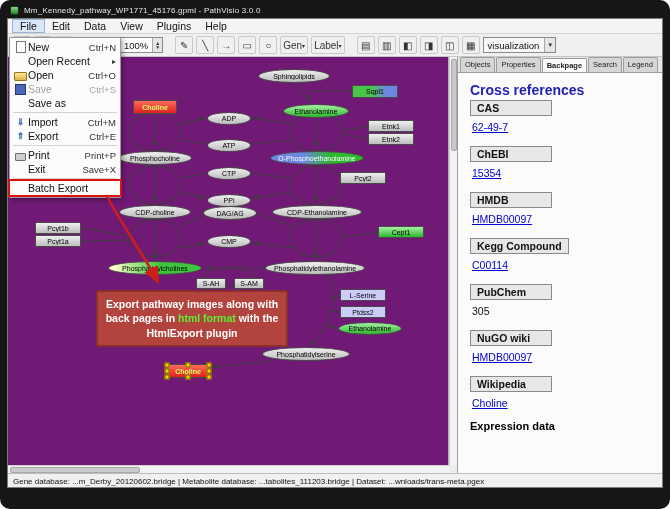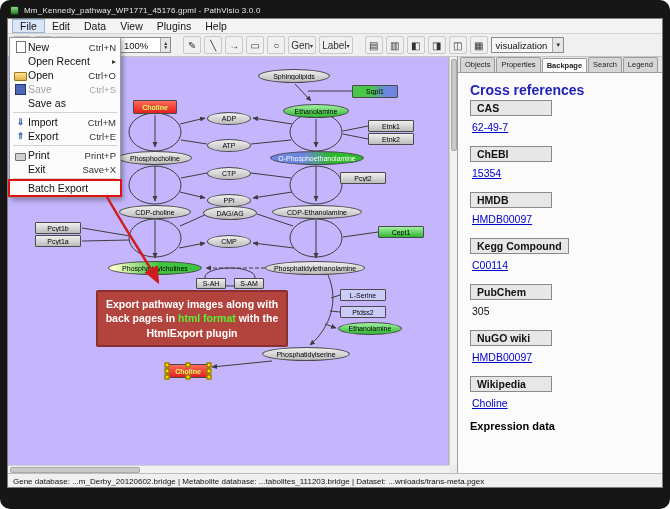--- a/index.html
+++ b/index.html
@@ -32,21 +32,21 @@
 
   .ic-new { width:10px; height:12px; background:#fff; border:1px solid #767676; }
   .ic-open { width:13px; height:9px; background:linear-gradient(#ffe49c,#e2b34a); border:1px solid #9c7414; border-radius:1px; margin-top:2px; }
   .ic-save { width:11px; height:11px; background:#4a67b8; border:1px solid #24356b; }
   .ic-import { color:#2a5aaa; font-size:9px; font-weight:bold; }
   .ic-export { color:#2a5aaa; font-size:9px; font-weight:bold; }
   .ic-print { width:11px; height:8px; background:#cfcfcf; border:1px solid #6f6f6f; border-radius:1px; margin-top:3px; }
 
   
   .main { position:absolute; left:0; top:38px; width:654px; height:416px; }
-  .canvas { position:absolute; left:0; top:0; width:441px; height:408px; background:#c4b5fd; border-right:1px solid #b4b4b4; overflow:hidden; }
+  .canvas { position:absolute; left:0; top:0; width:441px; height:408px; background:#701a75; border-right:1px solid #b4b4b4; overflow:hidden; }
   .edges { position:absolute; left:0; top:0; width:441px; height:408px; }
 
   .node { position:absolute; border:1px solid #4a4a4a; font-size:7px; line-height:1;
           display:flex; align-items:center; justify-content:center; color:#000;
           background:linear-gradient(#ededed,#bdbdbd); z-index:2; white-space:nowrap; overflow:visible; }
   .node .nlabel { overflow:hidden; text-overflow:clip; padding:0 1px; }
   .node.ellipse { border-radius:50%; }
   .node.box { border-radius:1px; }
   .fill-gray  { background:linear-gradient(#efefef,#bdbdbd); }
   .fill-green { background:linear-gradient(#a5f0a5,var(--node_green)); }
@@ -125,21 +125,21 @@
           <span class="ic-new"></span>
         </button>
       <button class="tbtn">
           <span class="ic-open"></span>
         </button>
       <button class="tbtn tbtn-disabled">
           <span class="ic-save"></span>
         </button>
       <div class="tsep"></div>
       <span class="tlabel">Zoom:</span>
-      <div class="combo" style="width:54px;gap:8px;">
+      <div class="combo" style="width:54px;">
         <span style="flex:1">100%</span>
         <span class="spin">
             <span>▲</span>
             <span>▼</span>
           </span>
       </div>
       <div class="tsep"></div>
       <span style="display:flex;gap:3px;">
           <button class="tbtn">
             <span>✎</span>

